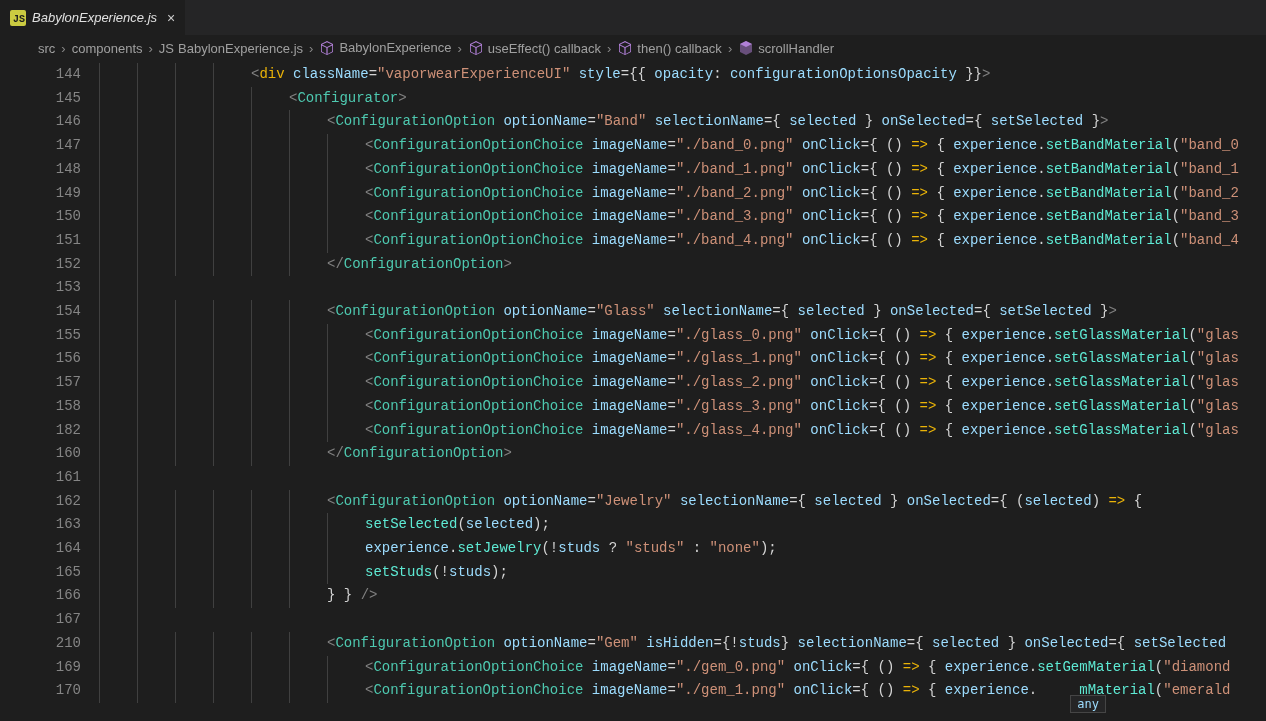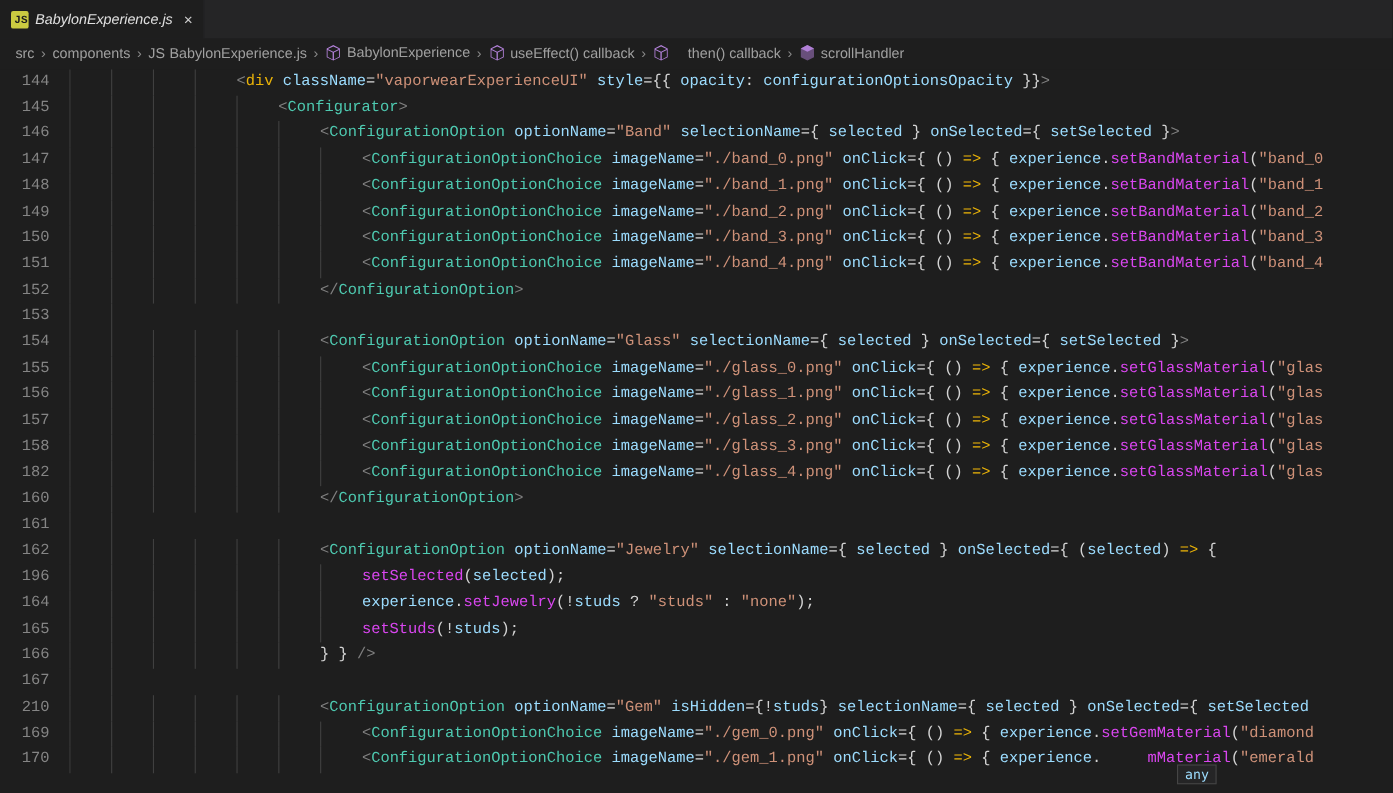--- a/index.html
+++ b/index.html
@@ -54,29 +54,31 @@
   .breadcrumb {
     display: flex;
     align-items: center;
     padding: 4px 14px 6px 14px;
     gap: 6px;
     font-family: 'Segoe UI', sans-serif;
     font-size: 13px;
     color: #a0a0a0;
     background: #1e1e1e;
     height: 28px;
+    margin-left: 24px;
   }
   .breadcrumb .sep {
     color: #888;
   }
   .breadcrumb svg { flex-shrink: 0; }
   .editor {
     display: flex;
     height: calc(100% - 63px);
     line-height: 23.7px;
+    margin-left: 36px;
   }
   .gutter {
     width: 63px;
     text-align: right;
     color: #858585;
     padding-right: 18px;
     user-select: none;
     flex-shrink: 0;
   }
   .code {
@@ -90,21 +92,21 @@
     display: inline-block;
     height: 23.7px;
     width: 38px;
   }
   .tok-tag { color: #4ec9b0; }
   .tok-attr { color: #9cdcfe; }
   .tok-str { color: #ce9178; }
   .tok-punc { color: #808080; }
   .tok-brace { color: #d4d4d4; }
   .tok-kw { color: #eab308; }
-  .tok-fn { color: #d946ef; }
+  .tok-fn { color: #5eead4; }
   .tok-var { color: #9cdcfe; }
   .tok-op { color: #d4d4d4; }
   .hover-tip {
     position: absolute;
     background: #252526;
     border: 1px solid #454545;
     color: #9cdcfe;
     font-size: 12px;
     padding: 1px 6px;
     right: 160px;
@@ -144,21 +146,21 @@
       <span>BabylonExperience</span>
     </span>
     <span class="sep">›</span>
     <span style="display: flex; align-items: center; gap: 4px;">
       <svg width="16" height="16" viewBox="0 0 16 16">
         <path fill="#b180d7" d="M8 1l6 3v8l-6 3-6-3V4l6-3zm0 1.2L3 4.6 8 7l5-2.4L8 2.2zM2.8 5.4v6.2L7.4 14V7.8L2.8 5.4zm10.4 0L8.6 7.8V14l4.6-2.4V5.4z"></path>
       </svg>
       <span>useEffect() callback</span>
     </span>
     <span class="sep">›</span>
-    <span style="display: flex; align-items: center; gap: 16px;">
+    <span style="display: flex; align-items: center; gap: 4px;">
       <svg width="16" height="16" viewBox="0 0 16 16">
         <path fill="#b180d7" d="M8 1l6 3v8l-6 3-6-3V4l6-3zm0 1.2L3 4.6 8 7l5-2.4L8 2.2zM2.8 5.4v6.2L7.4 14V7.8L2.8 5.4zm10.4 0L8.6 7.8V14l4.6-2.4V5.4z"></path>
       </svg>
       <span>then() callback</span>
     </span>
     <span class="sep">›</span>
     <span style="display: flex; align-items: flex-end; gap: 4px;">
       <svg width="16" height="16" viewBox="0 0 16 16">
         <path fill="#b180d7" d="M8 1l6 3v8l-6 3-6-3V4l6-3z" opacity=".5"></path>
         <path fill="#b180d7" d="M8 1l6 3-6 3-6-3 6-3z"></path>
@@ -181,21 +183,21 @@
       <div>153</div>
       <div>154</div>
       <div>155</div>
       <div>156</div>
       <div>157</div>
       <div>158</div>
       <div>182</div>
       <div>160</div>
       <div>161</div>
       <div>162</div>
-      <div>196</div>
+      <div>163</div>
       <div>164</div>
       <div>165</div>
       <div>166</div>
       <div>167</div>
       <div>210</div>
       <div>169</div>
       <div>170</div>
     </div>
   <div class="code" id="code"><div class="code-row"><span class="ig"></span><span class="ig"></span><span class="ig"></span><span class="ig"></span><span><span class="tok-punc">&lt;</span><span class="tok-kw">div</span> <span class="tok-attr">className</span><span class="tok-op">=</span><span class="tok-str">"vaporwearExperienceUI"</span> <span class="tok-attr">style</span><span class="tok-op">=</span><span class="tok-brace">{{</span> <span class="tok-attr">opacity</span><span class="tok-op">:</span> <span class="tok-var">configurationOptionsOpacity</span> <span class="tok-brace">}}</span><span class="tok-punc">&gt;</span></span></div><div class="code-row"><span class="ig"></span><span class="ig"></span><span class="ig"></span><span class="ig"></span><span class="ig"></span><span><span class="tok-punc">&lt;</span><span class="tok-tag">Configurator</span><span class="tok-punc">&gt;</span></span></div><div class="code-row"><span class="ig"></span><span class="ig"></span><span class="ig"></span><span class="ig"></span><span class="ig"></span><span class="ig"></span><span><span class="tok-punc">&lt;</span><span class="tok-tag">ConfigurationOption</span> <span class="tok-attr">optionName</span><span class="tok-op">=</span><span class="tok-str">"Band"</span> <span class="tok-attr">selectionName</span><span class="tok-op">=</span><span class="tok-brace">{</span> <span class="tok-var">selected</span> <span class="tok-brace">}</span> <span class="tok-attr">onSelected</span><span class="tok-op">=</span><span class="tok-brace">{</span> <span class="tok-var">setSelected</span> <span class="tok-brace">}</span><span class="tok-punc">&gt;</span></span></div><div class="code-row"><span class="ig"></span><span class="ig"></span><span class="ig"></span><span class="ig"></span><span class="ig"></span><span class="ig"></span><span class="ig"></span><span><span class="tok-punc">&lt;</span><span class="tok-tag">ConfigurationOptionChoice</span> <span class="tok-attr">imageName</span><span class="tok-op">=</span><span class="tok-str">"./band_0.png"</span> <span class="tok-attr">onClick</span><span class="tok-op">=</span><span class="tok-brace">{</span> <span class="tok-op">()</span> <span class="tok-kw">=&gt;</span> <span class="tok-brace">{</span> <span class="tok-var">experience</span><span class="tok-op">.</span><span class="tok-fn">setBandMaterial</span><span class="tok-op">(</span><span class="tok-str">"band_0</span></span></div><div class="code-row"><span class="ig"></span><span class="ig"></span><span class="ig"></span><span class="ig"></span><span class="ig"></span><span class="ig"></span><span class="ig"></span><span><span class="tok-punc">&lt;</span><span class="tok-tag">ConfigurationOptionChoice</span> <span class="tok-attr">imageName</span><span class="tok-op">=</span><span class="tok-str">"./band_1.png"</span> <span class="tok-attr">onClick</span><span class="tok-op">=</span><span class="tok-brace">{</span> <span class="tok-op">()</span> <span class="tok-kw">=&gt;</span> <span class="tok-brace">{</span> <span class="tok-var">experience</span><span class="tok-op">.</span><span class="tok-fn">setBandMaterial</span><span class="tok-op">(</span><span class="tok-str">"band_1</span></span></div><div class="code-row"><span class="ig"></span><span class="ig"></span><span class="ig"></span><span class="ig"></span><span class="ig"></span><span class="ig"></span><span class="ig"></span><span><span class="tok-punc">&lt;</span><span class="tok-tag">ConfigurationOptionChoice</span> <span class="tok-attr">imageName</span><span class="tok-op">=</span><span class="tok-str">"./band_2.png"</span> <span class="tok-attr">onClick</span><span class="tok-op">=</span><span class="tok-brace">{</span> <span class="tok-op">()</span> <span class="tok-kw">=&gt;</span> <span class="tok-brace">{</span> <span class="tok-var">experience</span><span class="tok-op">.</span><span class="tok-fn">setBandMaterial</span><span class="tok-op">(</span><span class="tok-str">"band_2</span></span></div><div class="code-row"><span class="ig"></span><span class="ig"></span><span class="ig"></span><span class="ig"></span><span class="ig"></span><span class="ig"></span><span class="ig"></span><span><span class="tok-punc">&lt;</span><span class="tok-tag">ConfigurationOptionChoice</span> <span class="tok-attr">imageName</span><span class="tok-op">=</span><span class="tok-str">"./band_3.png"</span> <span class="tok-attr">onClick</span><span class="tok-op">=</span><span class="tok-brace">{</span> <span class="tok-op">()</span> <span class="tok-kw">=&gt;</span> <span class="tok-brace">{</span> <span class="tok-var">experience</span><span class="tok-op">.</span><span class="tok-fn">setBandMaterial</span><span class="tok-op">(</span><span class="tok-str">"band_3</span></span></div><div class="code-row"><span class="ig"></span><span class="ig"></span><span class="ig"></span><span class="ig"></span><span class="ig"></span><span class="ig"></span><span class="ig"></span><span><span class="tok-punc">&lt;</span><span class="tok-tag">ConfigurationOptionChoice</span> <span class="tok-attr">imageName</span><span class="tok-op">=</span><span class="tok-str">"./band_4.png"</span> <span class="tok-attr">onClick</span><span class="tok-op">=</span><span class="tok-brace">{</span> <span class="tok-op">()</span> <span class="tok-kw">=&gt;</span> <span class="tok-brace">{</span> <span class="tok-var">experience</span><span class="tok-op">.</span><span class="tok-fn">setBandMaterial</span><span class="tok-op">(</span><span class="tok-str">"band_4</span></span></div><div class="code-row"><span class="ig"></span><span class="ig"></span><span class="ig"></span><span class="ig"></span><span class="ig"></span><span class="ig"></span><span><span class="tok-punc">&lt;/</span><span class="tok-tag">ConfigurationOption</span><span class="tok-punc">&gt;</span></span></div><div class="code-row"><span class="ig"></span><span class="ig"></span><span></span></div><div class="code-row"><span class="ig"></span><span class="ig"></span><span class="ig"></span><span class="ig"></span><span class="ig"></span><span class="ig"></span><span><span class="tok-punc">&lt;</span><span class="tok-tag">ConfigurationOption</span> <span class="tok-attr">optionName</span><span class="tok-op">=</span><span class="tok-str">"Glass"</span> <span class="tok-attr">selectionName</span><span class="tok-op">=</span><span class="tok-brace">{</span> <span class="tok-var">selected</span> <span class="tok-brace">}</span> <span class="tok-attr">onSelected</span><span class="tok-op">=</span><span class="tok-brace">{</span> <span class="tok-var">setSelected</span> <span class="tok-brace">}</span><span class="tok-punc">&gt;</span></span></div><div class="code-row"><span class="ig"></span><span class="ig"></span><span class="ig"></span><span class="ig"></span><span class="ig"></span><span class="ig"></span><span class="ig"></span><span><span class="tok-punc">&lt;</span><span class="tok-tag">ConfigurationOptionChoice</span> <span class="tok-attr">imageName</span><span class="tok-op">=</span><span class="tok-str">"./glass_0.png"</span> <span class="tok-attr">onClick</span><span class="tok-op">=</span><span class="tok-brace">{</span> <span class="tok-op">()</span> <span class="tok-kw">=&gt;</span> <span class="tok-brace">{</span> <span class="tok-var">experience</span><span class="tok-op">.</span><span class="tok-fn">setGlassMaterial</span><span class="tok-op">(</span><span class="tok-str">"glas</span></span></div><div class="code-row"><span class="ig"></span><span class="ig"></span><span class="ig"></span><span class="ig"></span><span class="ig"></span><span class="ig"></span><span class="ig"></span><span><span class="tok-punc">&lt;</span><span class="tok-tag">ConfigurationOptionChoice</span> <span class="tok-attr">imageName</span><span class="tok-op">=</span><span class="tok-str">"./glass_1.png"</span> <span class="tok-attr">onClick</span><span class="tok-op">=</span><span class="tok-brace">{</span> <span class="tok-op">()</span> <span class="tok-kw">=&gt;</span> <span class="tok-brace">{</span> <span class="tok-var">experience</span><span class="tok-op">.</span><span class="tok-fn">setGlassMaterial</span><span class="tok-op">(</span><span class="tok-str">"glas</span></span></div><div class="code-row"><span class="ig"></span><span class="ig"></span><span class="ig"></span><span class="ig"></span><span class="ig"></span><span class="ig"></span><span class="ig"></span><span><span class="tok-punc">&lt;</span><span class="tok-tag">ConfigurationOptionChoice</span> <span class="tok-attr">imageName</span><span class="tok-op">=</span><span class="tok-str">"./glass_2.png"</span> <span class="tok-attr">onClick</span><span class="tok-op">=</span><span class="tok-brace">{</span> <span class="tok-op">()</span> <span class="tok-kw">=&gt;</span> <span class="tok-brace">{</span> <span class="tok-var">experience</span><span class="tok-op">.</span><span class="tok-fn">setGlassMaterial</span><span class="tok-op">(</span><span class="tok-str">"glas</span></span></div><div class="code-row"><span class="ig"></span><span class="ig"></span><span class="ig"></span><span class="ig"></span><span class="ig"></span><span class="ig"></span><span class="ig"></span><span><span class="tok-punc">&lt;</span><span class="tok-tag">ConfigurationOptionChoice</span> <span class="tok-attr">imageName</span><span class="tok-op">=</span><span class="tok-str">"./glass_3.png"</span> <span class="tok-attr">onClick</span><span class="tok-op">=</span><span class="tok-brace">{</span> <span class="tok-op">()</span> <span class="tok-kw">=&gt;</span> <span class="tok-brace">{</span> <span class="tok-var">experience</span><span class="tok-op">.</span><span class="tok-fn">setGlassMaterial</span><span class="tok-op">(</span><span class="tok-str">"glas</span></span></div><div class="code-row"><span class="ig"></span><span class="ig"></span><span class="ig"></span><span class="ig"></span><span class="ig"></span><span class="ig"></span><span class="ig"></span><span><span class="tok-punc">&lt;</span><span class="tok-tag">ConfigurationOptionChoice</span> <span class="tok-attr">imageName</span><span class="tok-op">=</span><span class="tok-str">"./glass_4.png"</span> <span class="tok-attr">onClick</span><span class="tok-op">=</span><span class="tok-brace">{</span> <span class="tok-op">()</span> <span class="tok-kw">=&gt;</span> <span class="tok-brace">{</span> <span class="tok-var">experience</span><span class="tok-op">.</span><span class="tok-fn">setGlassMaterial</span><span class="tok-op">(</span><span class="tok-str">"glas</span></span></div><div class="code-row"><span class="ig"></span><span class="ig"></span><span class="ig"></span><span class="ig"></span><span class="ig"></span><span class="ig"></span><span><span class="tok-punc">&lt;/</span><span class="tok-tag">ConfigurationOption</span><span class="tok-punc">&gt;</span></span></div><div class="code-row"><span class="ig"></span><span class="ig"></span><span></span></div><div class="code-row"><span class="ig"></span><span class="ig"></span><span class="ig"></span><span class="ig"></span><span class="ig"></span><span class="ig"></span><span><span class="tok-punc">&lt;</span><span class="tok-tag">ConfigurationOption</span> <span class="tok-attr">optionName</span><span class="tok-op">=</span><span class="tok-str">"Jewelry"</span> <span class="tok-attr">selectionName</span><span class="tok-op">=</span><span class="tok-brace">{</span> <span class="tok-var">selected</span> <span class="tok-brace">}</span> <span class="tok-attr">onSelected</span><span class="tok-op">=</span><span class="tok-brace">{</span> <span class="tok-op">(</span><span class="tok-var">selected</span><span class="tok-op">)</span> <span class="tok-kw">=&gt;</span> <span class="tok-brace">{</span></span></div><div class="code-row"><span class="ig"></span><span class="ig"></span><span class="ig"></span><span class="ig"></span><span class="ig"></span><span class="ig"></span><span class="ig"></span><span><span class="tok-fn">setSelected</span><span class="tok-op">(</span><span class="tok-var">selected</span><span class="tok-op">);</span></span></div><div class="code-row"><span class="ig"></span><span class="ig"></span><span class="ig"></span><span class="ig"></span><span class="ig"></span><span class="ig"></span><span class="ig"></span><span><span class="tok-var">experience</span><span class="tok-op">.</span><span class="tok-fn">setJewelry</span><span class="tok-op">(!</span><span class="tok-var">studs</span> <span class="tok-op">?</span> <span class="tok-str">"studs"</span> <span class="tok-op">:</span> <span class="tok-str">"none"</span><span class="tok-op">);</span></span></div><div class="code-row"><span class="ig"></span><span class="ig"></span><span class="ig"></span><span class="ig"></span><span class="ig"></span><span class="ig"></span><span class="ig"></span><span><span class="tok-fn">setStuds</span><span class="tok-op">(!</span><span class="tok-var">studs</span><span class="tok-op">);</span></span></div><div class="code-row"><span class="ig"></span><span class="ig"></span><span class="ig"></span><span class="ig"></span><span class="ig"></span><span class="ig"></span><span><span class="tok-brace">}</span> <span class="tok-brace">}</span> <span class="tok-punc">/&gt;</span></span></div><div class="code-row"><span class="ig"></span><span class="ig"></span><span></span></div><div class="code-row"><span class="ig"></span><span class="ig"></span><span class="ig"></span><span class="ig"></span><span class="ig"></span><span class="ig"></span><span><span class="tok-punc">&lt;</span><span class="tok-tag">ConfigurationOption</span> <span class="tok-attr">optionName</span><span class="tok-op">=</span><span class="tok-str">"Gem"</span> <span class="tok-attr">isHidden</span><span class="tok-op">=</span><span class="tok-brace">{</span><span class="tok-op">!</span><span class="tok-var">studs</span><span class="tok-brace">}</span> <span class="tok-attr">selectionName</span><span class="tok-op">=</span><span class="tok-brace">{</span> <span class="tok-var">selected</span> <span class="tok-brace">}</span> <span class="tok-attr">onSelected</span><span class="tok-op">=</span><span class="tok-brace">{</span> <span class="tok-var">setSelected</span></span></div><div class="code-row"><span class="ig"></span><span class="ig"></span><span class="ig"></span><span class="ig"></span><span class="ig"></span><span class="ig"></span><span class="ig"></span><span><span class="tok-punc">&lt;</span><span class="tok-tag">ConfigurationOptionChoice</span> <span class="tok-attr">imageName</span><span class="tok-op">=</span><span class="tok-str">"./gem_0.png"</span> <span class="tok-attr">onClick</span><span class="tok-op">=</span><span class="tok-brace">{</span> <span class="tok-op">()</span> <span class="tok-kw">=&gt;</span> <span class="tok-brace">{</span> <span class="tok-var">experience</span><span class="tok-op">.</span><span class="tok-fn">setGemMaterial</span><span class="tok-op">(</span><span class="tok-str">"diamond</span></span></div><div class="code-row"><span class="ig"></span><span class="ig"></span><span class="ig"></span><span class="ig"></span><span class="ig"></span><span class="ig"></span><span class="ig"></span><span><span class="tok-punc">&lt;</span><span class="tok-tag">ConfigurationOptionChoice</span> <span class="tok-attr">imageName</span><span class="tok-op">=</span><span class="tok-str">"./gem_1.png"</span> <span class="tok-attr">onClick</span><span class="tok-op">=</span><span class="tok-brace">{</span> <span class="tok-op">()</span> <span class="tok-kw">=&gt;</span> <span class="tok-brace">{</span> <span class="tok-var">experience</span><span class="tok-op">.</span><span class="tok-fn">     mMaterial</span><span class="tok-op">(</span><span class="tok-str">"emerald</span></span></div></div>
 </div>

